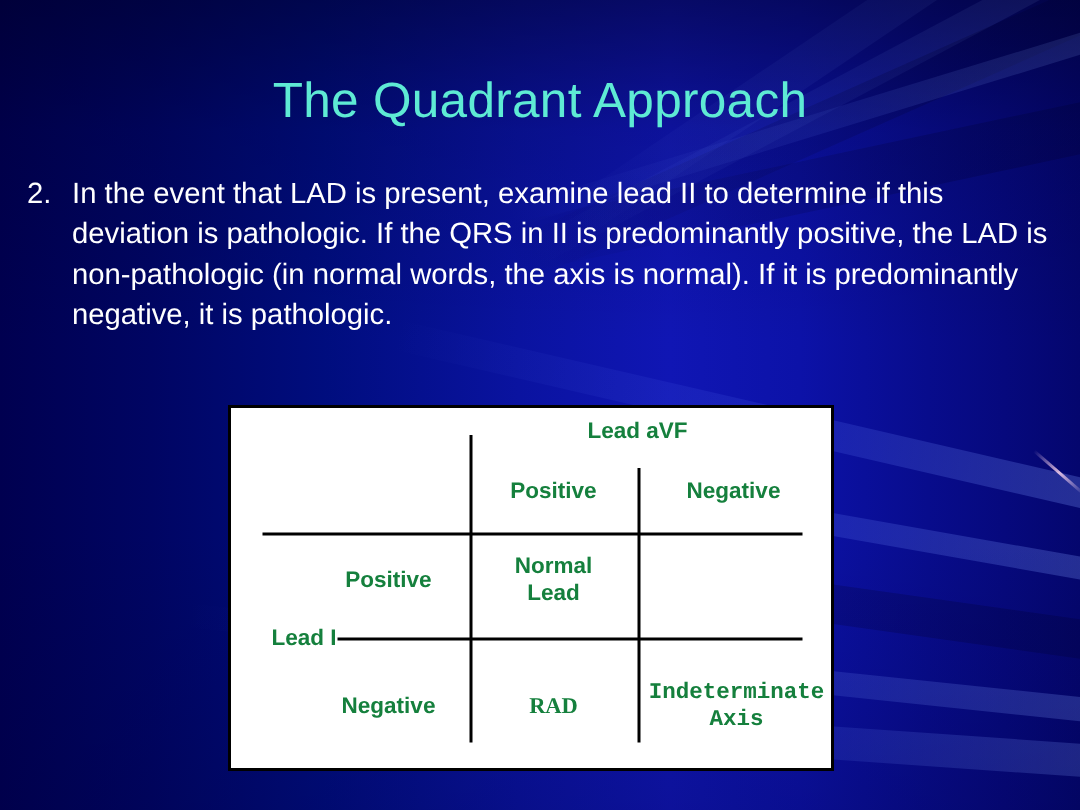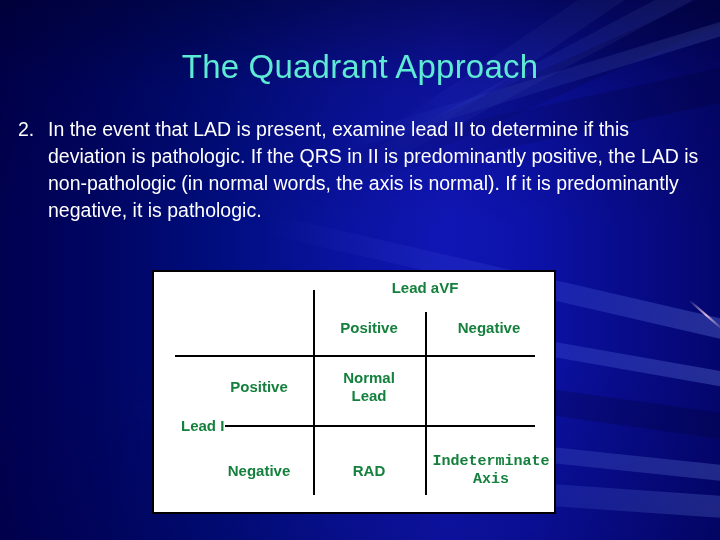--- a/index.html
+++ b/index.html
@@ -163,18 +163,18 @@
     <div class="hline" style="left:71px; top:153px; width:310px;"></div>
 
     <div class="lbl" style="left:165px; top:47px; width:100px;">Positive</div>
     <div class="lbl" style="left:285px; top:47px; width:100px;">Negative</div>
 
     <div class="lbl" style="left:55px; top:106px; width:100px;">Positive</div>
     <div class="lbl" style="left:55px; top:190px; width:100px;">Negative</div>
 
     <div class="lbl" style="left:165px; top:97px; width:100px;">Normal
 Lead</div>
-    <div class="lbl" style="left:165px; top:190px; width:100px;">RAD</div>
+    <div class="lbl" style="left:165px; top:190px; width:100px;font-family:Liberation Serif, serif;">RAD</div>
     <div class="lbl" style="left:277px; top:181px; width:120px;font-family:Liberation Mono, monospace;">Indeterminate
 Axis</div>
   </div>
 
 </div>
 
 </body></html>

